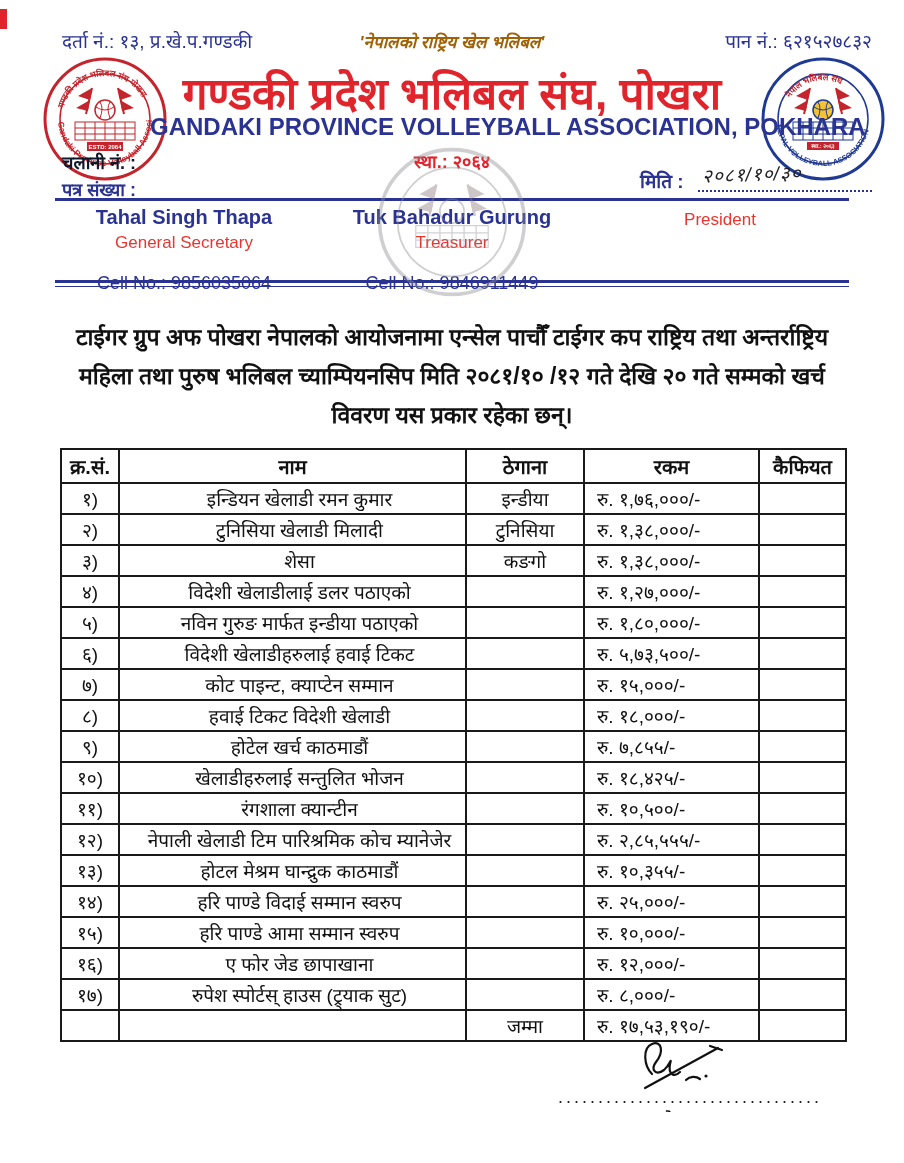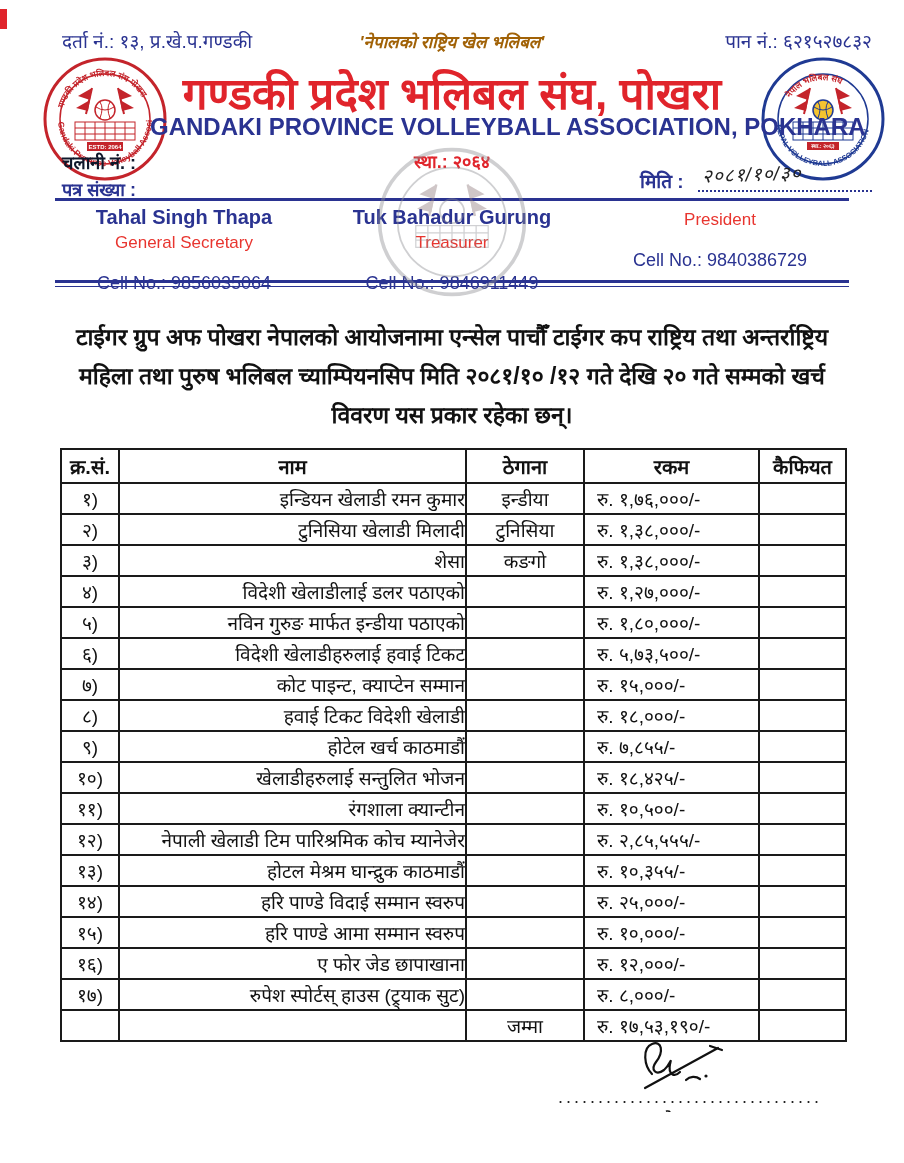--- a/index.html
+++ b/index.html
@@ -60,21 +60,21 @@
           font-size:23px; font-weight:bold; color:#111; line-height:39px; }
 
   
   table.exp { position:absolute; left:60px; top:448px; width:785px;
               border-collapse:collapse; table-layout:fixed; }
   table.exp th, table.exp td { border:2px solid #1a1a1a; font-size:19px; color:#111;
               overflow:hidden; white-space:nowrap; }
   table.exp th { height:34px; font-size:20px; font-weight:bold; text-align:center; }
   table.exp td { height:31px; }
   td.c0 { text-align:center; }
-  td.c1 { text-align:right; padding-left:14px; }
+  td.c1 { text-align:center; padding-left:14px; }
   td.c2 { text-align:center; }
   td.c3 { text-align:left; padding-left:12px; }
   td.c4 { text-align:center; }
 
   
   .sig-block { position:absolute; left:552px; top:1036px; width:276px; text-align:center; }
   .sig-svg   { display:block; margin:0 auto; }
   .sig-dots  { font-size:18px; letter-spacing:3px; color:#222; line-height:10px; }
   .sig-name  { font-size:22px; font-weight:bold; color:#111; margin-top:6px; }
   .sig-title { font-size:21px; color:#111; margin-top:5px; }
@@ -176,21 +176,20 @@
       <div class="o-title">General Secretary</div>
       <div class="o-cell">Cell No.: 9856035064</div>
     </div>
     <div class="official">
       <div class="o-name">Tuk Bahadur Gurung</div>
       <div class="o-title">Treasurer</div>
       <div class="o-cell">Cell No.: 9846911449</div>
     </div>
     <div class="official">
       <div class="o-title">President</div>
-      <div class="o-cell">Cell No.: 9840386729</div>
     </div>
   </div>
 
   <div class="rule2a"></div>
   <div class="rule2b"></div>
 
   <div class="stamp">
     <svg width="152" height="152" viewBox="0 0 126 126">
       <circle cx="63" cy="63" r="60" fill="none" stroke="#8d8f96" stroke-width="3"></circle>
       <circle cx="63" cy="63" r="45" fill="none" stroke="#8d8f96" stroke-width="1.5"></circle>

